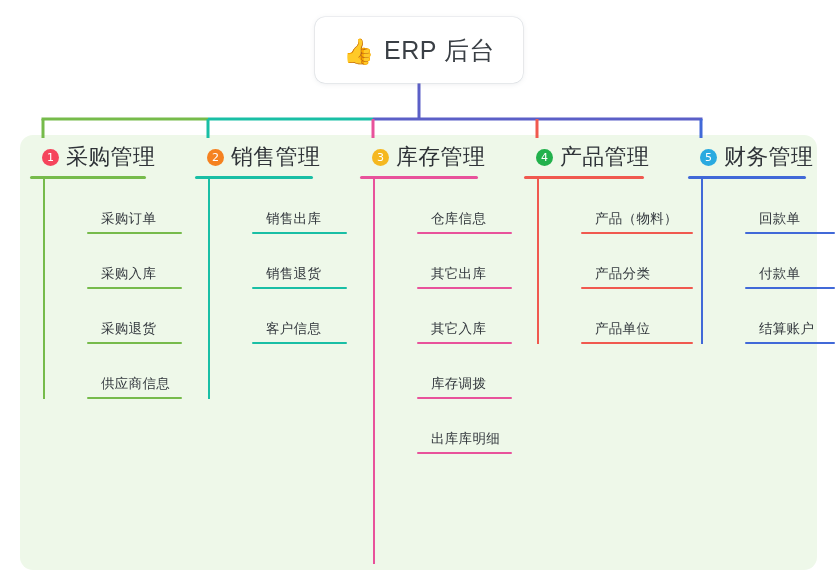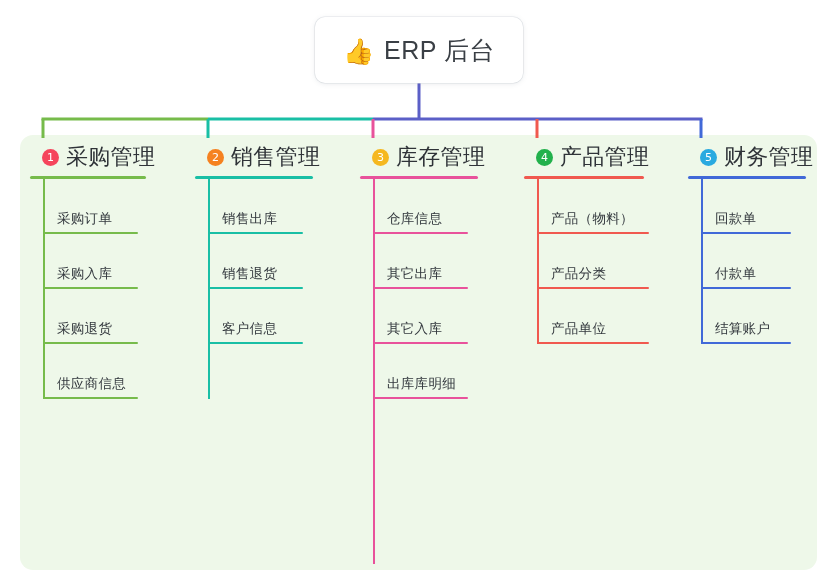--- a/index.html
+++ b/index.html
@@ -120,20 +120,21 @@
     top: 0;
     width: 2px;
   }
   .item {
     position: relative;
     height: 55px;
     box-sizing: border-box;
     display: flex;
     align-items: flex-end;
     padding-left: 14px;
+    margin-left: 44px;
   }
   .item-label {
     font-size: 13.5px;
     color: #32373d;
     letter-spacing: 0.3px;
     white-space: nowrap;
     padding-bottom: 6px;
   }
   .item-rule {
     position: absolute;
@@ -230,20 +231,24 @@
           </div>
           <div class="item">
             <span class="item-label">其它出库</span>
             <div class="item-rule" style="background: rgb(232, 82, 155); width: 95px;"></div>
           </div>
           <div class="item">
             <span class="item-label">其它入库</span>
             <div class="item-rule" style="background: rgb(232, 82, 155); width: 95px;"></div>
           </div>
           <div class="item">
+            <span class="item-label">库存调拨</span>
+            <div class="item-rule" style="background: rgb(232, 82, 155); width: 95px;"></div>
+          </div>
+          <div class="item">
             <span class="item-label">出库库明细</span>
             <div class="item-rule" style="background: rgb(232, 82, 155); width: 95px;"></div>
           </div>
         </div>
       </div>
       <div class="column" style="left: 524px; width: 120px;">
         <div class="col-header">
           <span class="badge" style="background: rgb(34, 177, 76);">4</span>
           <span class="col-title">产品管理</span>
         </div>

